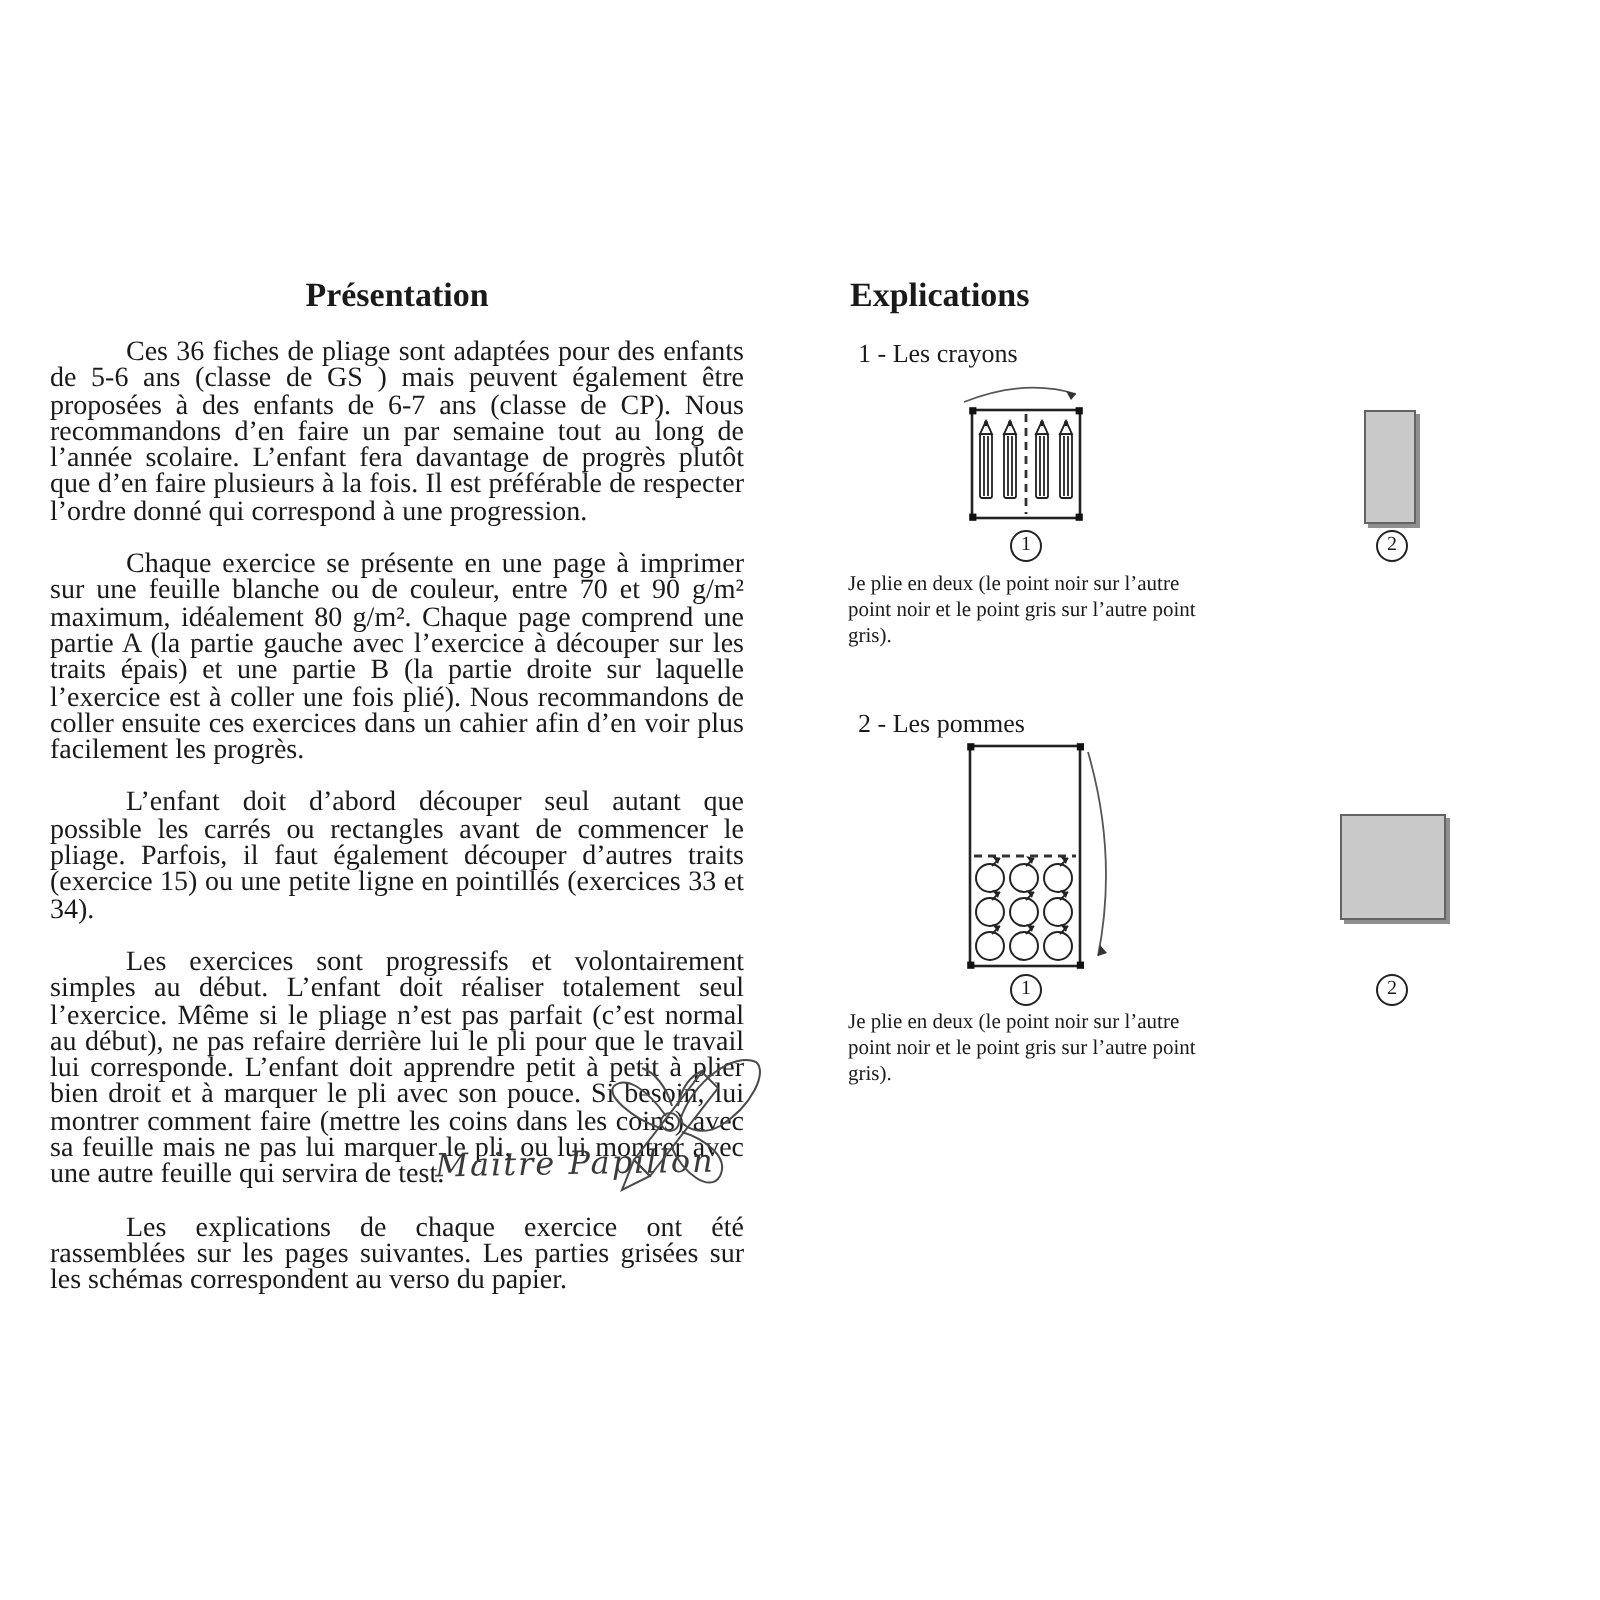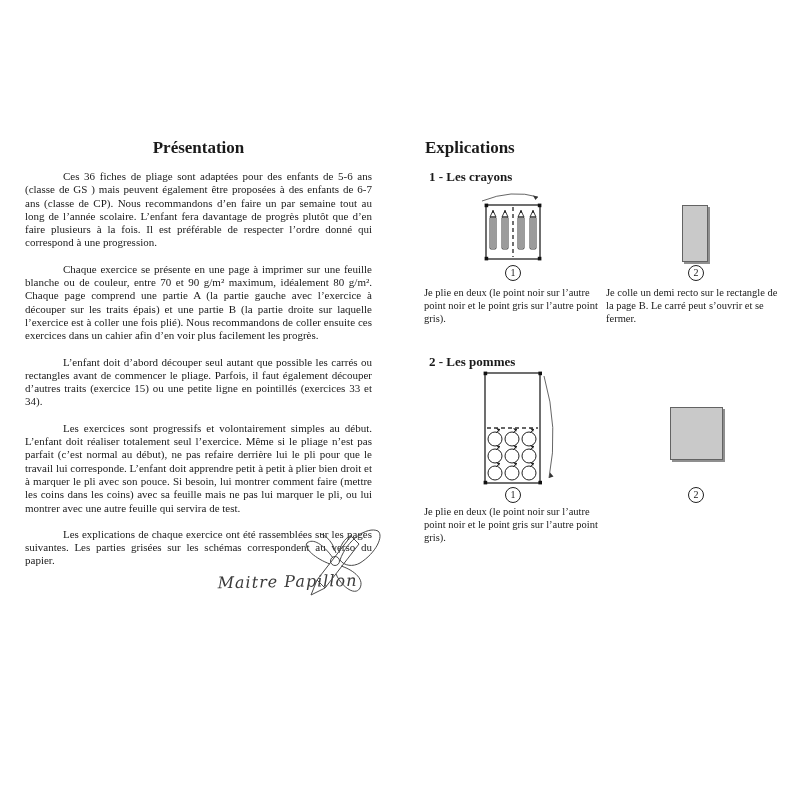--- a/index.html
+++ b/index.html
@@ -6,30 +6,30 @@
   #page {
     position:relative; width:800px; height:800px; background:#ffffff;
     font-family:"Liberation Serif", serif; color:#1a1a1a; overflow:hidden;
   }
   
   .col-left { position:absolute; left:25px; top:138px; width:347px; }
   .doc-title {
     font-size:17px; font-weight:bold; text-align:center; margin:0 0 6px 0;
   }
   .para {
-    font-size:11px; line-height:13.3px; text-align:justify; margin:12px 0 13px 0;
+    font-size:14px; line-height:13.3px; text-align:justify; margin:12px 0 13px 0;
     text-indent:38px; hyphens:none;
   }
   
   .col-right-title {
     position:absolute; left:425px; top:138px; width:355px;
     font-size:17px; font-weight:bold; text-align:left; margin:0;
   }
   .sec-heading {
-    position:absolute; font-size:13px; font-weight:bold; margin:0;text-align:right;
+    position:absolute; font-size:13px; font-weight:normal; margin:0;text-align:right;
   }
   .fig { position:absolute; }
   .gray-sheet {
     position:absolute; background:#c9c9c9; border:1px solid #636363;
     box-shadow:2px 2px 0 #8f8f8f;
   }
   .stepnum {
     position:absolute; width:14px; height:14px; border:1px solid #222;
     border-radius:50%; font-size:10px; line-height:14px; text-align:center;
     background:#fff;
@@ -127,21 +127,20 @@
           <line x1="1" y1="31" x2="1" y2="61"></line>
       </g>
     </g>
   </svg>
 
   <div class="gray-sheet" style="left:682px; top:205px; width:24px; height:55px;"></div>
 
   <div class="stepnum" style="left:505px; top:265px;">1</div>
   <div class="stepnum" style="left:688px; top:265px;">2</div>
   <div class="caption" style="left:424px; top:286px; width:178px;">Je plie en deux (le point noir sur l’autre point noir et le point gris sur l’autre point gris).</div>
-  <div class="caption" style="left:606px; top:286px; width:180px;">Je colle un demi recto sur le rectangle de la page B. Le carré peut s’ouvrir et se fermer.</div>
 
   <h2 class="sec-heading" style="left:429px; top:354px;">2 - Les pommes</h2>
 
   <svg class="fig" style="left:481px; top:368px;" width="80" height="120" viewBox="0 0 80 120">
 
     <rect x="4" y="5" width="55" height="110" fill="#ffffff" stroke="#222" stroke-width="1.3"></rect>
 
     <rect x="2.6" y="3.6" width="3.6" height="3.6" fill="#111"></rect>
     <rect x="57.4" y="3.6" width="3.6" height="3.6" fill="#111"></rect>
     <rect x="2.6" y="112.8" width="3.6" height="3.6" fill="#111"></rect>

